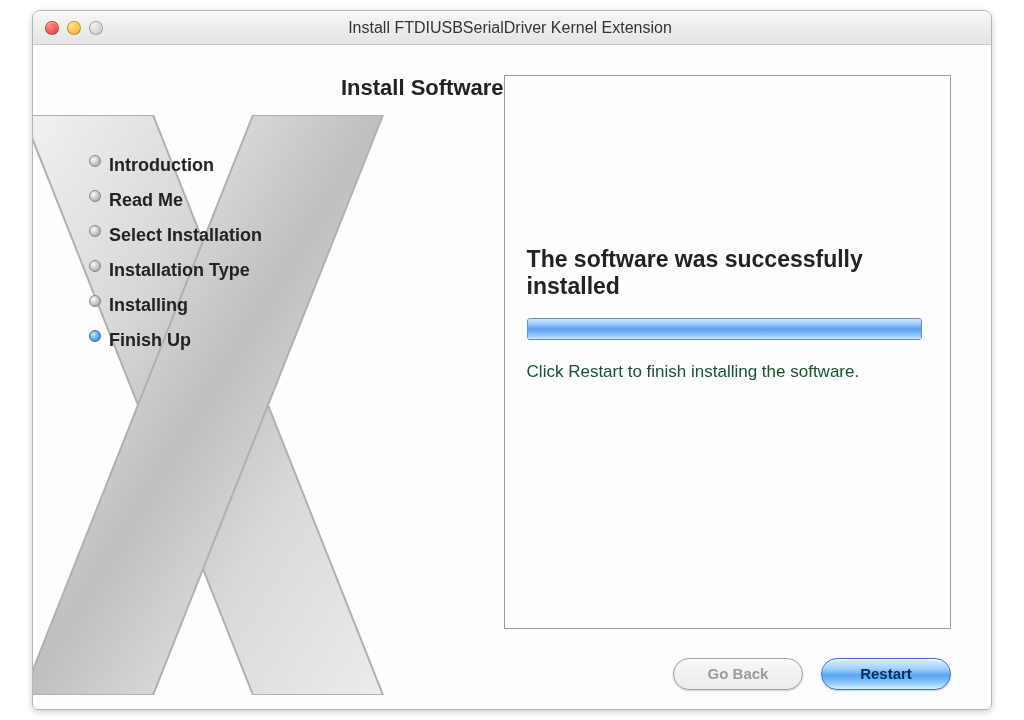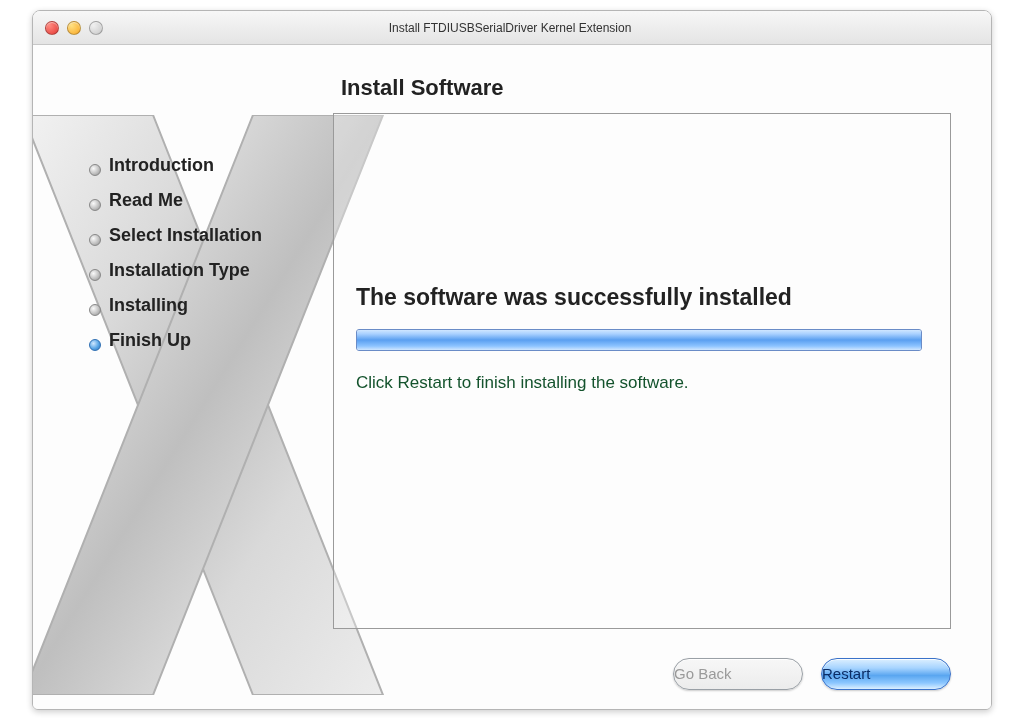--- a/index.html
+++ b/index.html
@@ -39,21 +39,21 @@
     border: 1px solid rgba(0,0,0,0.25);
     box-shadow: inset 0 1px 1px rgba(255,255,255,0.5);
   }
   .tl.red { background: radial-gradient(circle at 30% 30%, #ff8a80, #e53935); }
   .tl.yellow { background: radial-gradient(circle at 30% 30%, #ffe082, #f9a825); }
   .tl.gray { background: radial-gradient(circle at 30% 30%, #f0f0f0, #c7c7c7); }
   .title {
     position: absolute;
     left: 0; right: 4px;
     text-align: center;
-    font-size: 12px;
+    font-size: 16px;
     color: #333;
     pointer-events: none;
   }
   .body {
     position: relative;
     height: calc(100% - 34px);
     background: #fdfdfd;
   }
   .bg-x {
     position: absolute;
@@ -75,42 +75,42 @@
     flex: 1;
     display: flex;
     flex-direction: row;
   }
   .sidebar {
     width: 300px;
     padding: 110px 0 0 56px;
   }
   .step {
     display: flex;
-    align-items: flex-end;
+    align-items: flex-start;
     gap: 8px;
     margin-bottom: 14px;
     font-size: 18px;
     font-weight: bold;
     color: #222;
   }
   .bullet {
     width: 12px; height: 12px; border-radius: 50%;
     background: radial-gradient(circle at 35% 35%, #fafafa, #bdbdbd 60%, #8a8a8a);
     border: 1px solid #888;
     flex-shrink: 0;
   }
   .bullet.active {
     background: radial-gradient(circle at 35% 35%, #cfe8ff, #5aa6e6 55%, #2e6fb3);
     border: 1px solid #2e6fb3;
   }
   .main {
     flex: 1;
     padding: 30px 40px 0 0;
     display: flex;
-    flex-direction: column;
+    flex-direction: row;
   }
   .section-title {
     font-size: 22px;
     font-weight: bold;
     color: #222;
     margin: 0 0 12px 8px;
   }
   .panel {
     flex: 1;
     border: 1px solid #9a9a9a;
@@ -148,22 +148,22 @@
     justify-content: flex-end;
     align-items: center;
     padding-right: 40px;
     gap: 18px;
   }
   .btn {
     min-width: 130px;
     height: 32px;
     border-radius: 16px;
     font-size: 15px;
-    font-weight: normal;
-    text-align: left;
+    font-weight: bold;
+    text-align: center;
     line-height: 30px;
     border: 1px solid #9aa0a6;
     background: linear-gradient(#fdfdfd, #e2e2e2);
     box-shadow: 0 1px 2px rgba(0,0,0,0.2), inset 0 1px 0 rgba(255,255,255,0.8);
     cursor: default;
   }
   .btn.disabled {
     color: #9a9a9a;
     background: linear-gradient(#f7f7f7, #ececec);
   }

